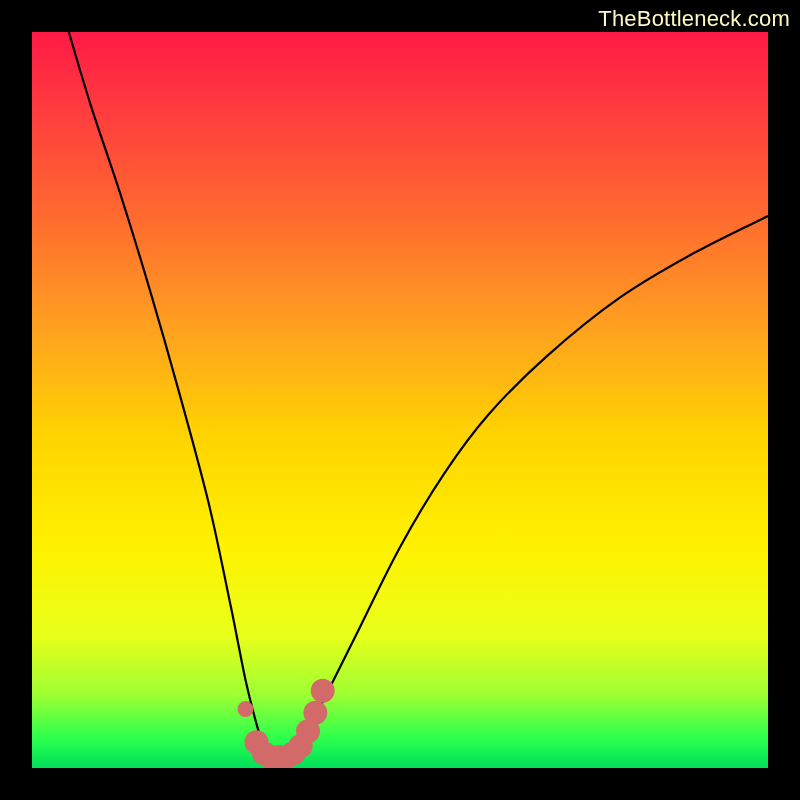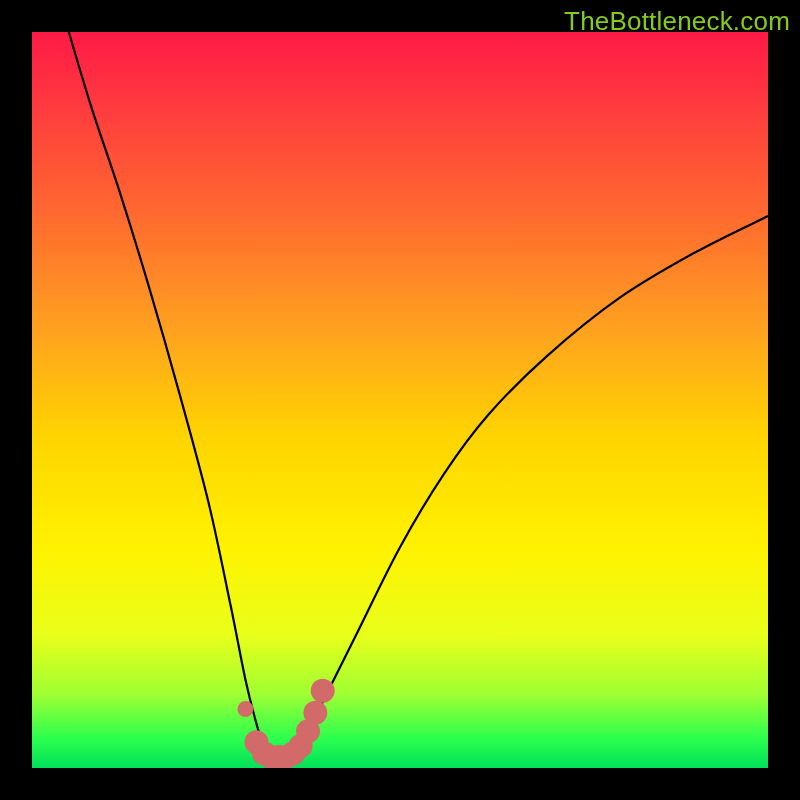--- a/index.html
+++ b/index.html
@@ -34,22 +34,22 @@
       #e8ff1a 82%,
       #9fff33 90%,
       #2bff4e 96%,
       #00e05a 100%
     );
   }
   .watermark {
     position: absolute;
     top: 6px;
     right: 10px;
-    color: #84cc16;
-    font-size: 26px;
+    color: #fef9c3;
+    font-size: 22px;
     font-weight: 500;
     letter-spacing: 0.2px;
     pointer-events: none;
     user-select: none;
   }
   svg.curve {
     position: absolute;
     inset: 0;
     width: 100%;
     height: 100%;

